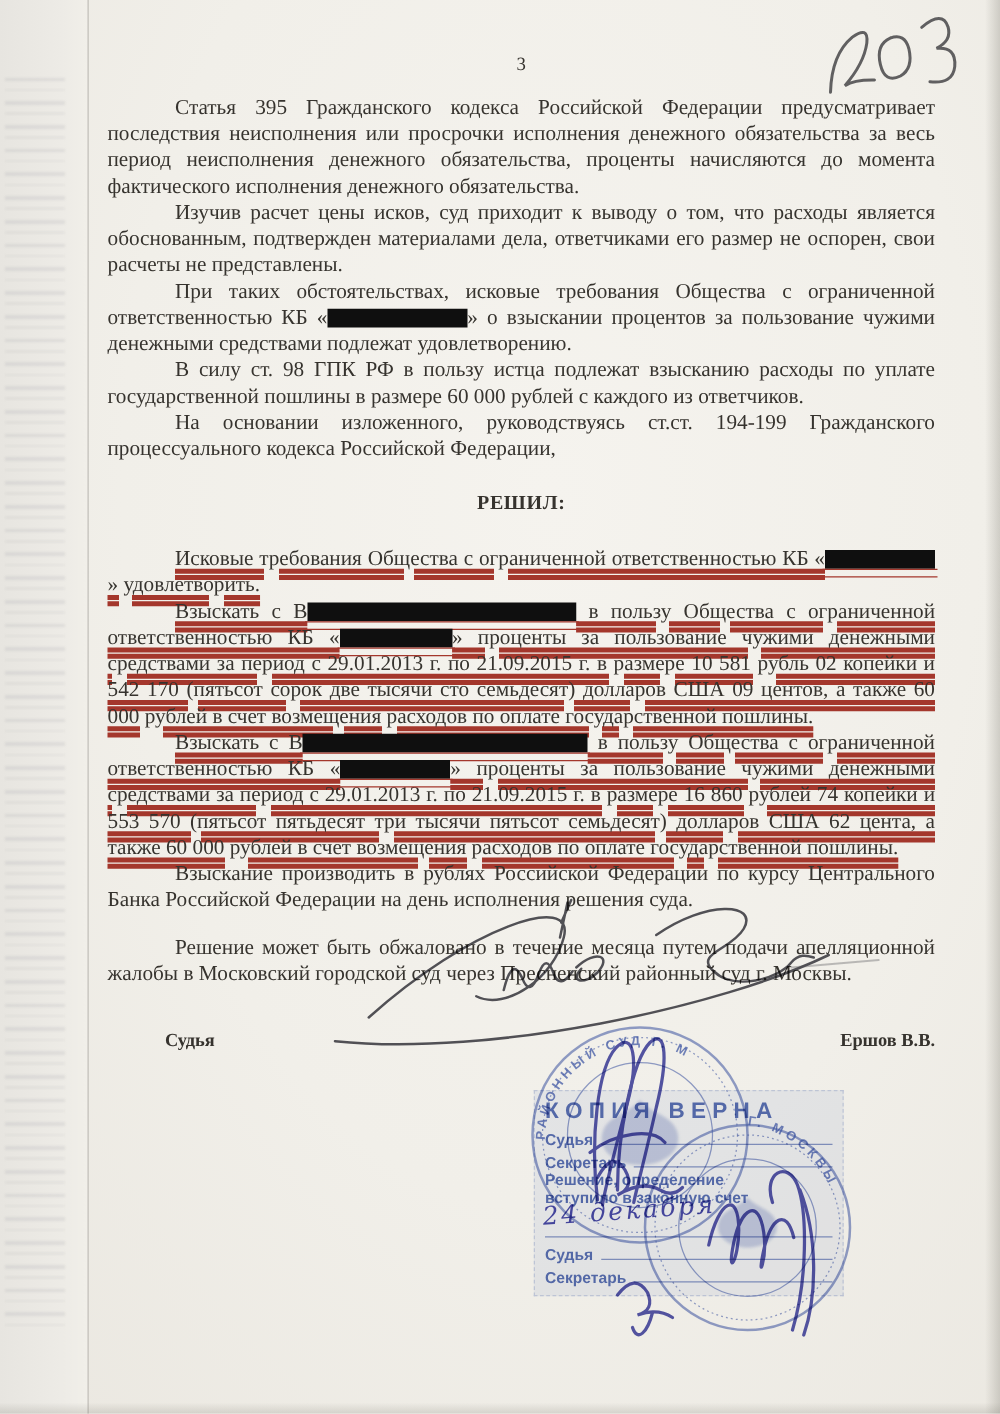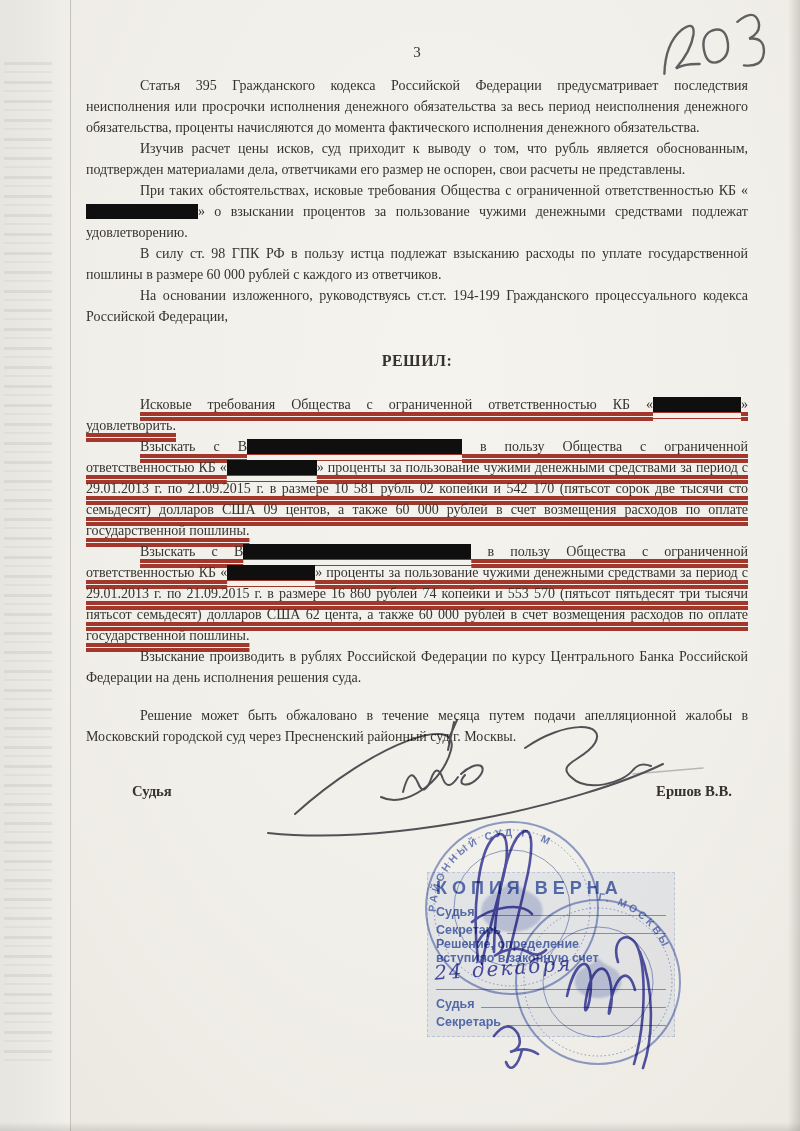--- a/index.html
+++ b/index.html
@@ -17,32 +17,32 @@
       rgba(120,120,132,.12) 0 3px, transparent 3px 9px,
       rgba(120,120,132,.07) 9px 11px, transparent 11px 19px);
     filter:blur(.7px);}
   .edge-right{position:absolute;right:0;top:0;width:12px;height:100%;
     background:linear-gradient(to left,rgba(120,118,108,.28),transparent);z-index:1;}
   .edge-bottom{position:absolute;left:0;bottom:0;width:100%;height:9px;
     background:linear-gradient(to top,rgba(120,118,108,.22),transparent);z-index:1;}
   
   #content{position:absolute;left:86px;top:44px;width:662px;z-index:2;}
   .pagenum{text-align:center;font-size:15px;margin-bottom:14px;}
-  p.doc{margin:0;text-indent:54px;text-align:justify;font-size:14px;line-height:21px;}
+  p.doc{margin:0;text-indent:54px;text-align:justify;font-size:17px;line-height:21px;}
   .heading{text-align:center;font-weight:bold;font-size:16px;line-height:21px;margin:23px 0;letter-spacing:.5px;}
   .spacer{height:17px;}
   .underline-red{
     text-decoration-line:underline;text-decoration-style:double;
     text-decoration-color:#a4372c;text-decoration-thickness:3.6px;text-underline-offset:3px;}
   .redact{display:inline-block;background:#0f0f0f;height:15px;vertical-align:-3px;position:relative;}
   .underline-red .redact::after{content:"";position:absolute;left:-2px;right:-2px;bottom:-7px;height:5px;
     border-top:1.4px solid #a4372c;border-bottom:1.4px solid #a4372c;}
   .sigrow{display:flex;justify-content:space-between;margin-top:36px;font-weight:bold;font-size:14.7px;}
   .sigrow .j{margin-left:46px;}
-  .sigrow .n{margin-right:16px;}
+  .sigrow .n{}
   
   .layer{position:absolute;mix-blend-mode:multiply;}
   #judge-sig{left:253px;top:712px;z-index:3;}
   #seals{left:380px;top:800px;z-index:2;}
   #scribbles{left:380px;top:800px;z-index:5;}
   #corner-num{left:648px;top:6px;z-index:1;}
   #copy-stamp{position:absolute;left:427px;top:872px;width:230px;z-index:4;
     mix-blend-mode:multiply;background:rgba(140,162,216,.13);
     border:1px dashed rgba(100,125,195,.28);padding:5px 8px 7px;
     font-family:"Liberation Sans",sans-serif;color:rgba(62,88,172,.85);}
@@ -69,21 +69,21 @@
     <path d="M14 62 Q 18 32 36 20 Q 50 12 47 26 Q 43 42 26 58 Q 34 54 50 56"></path>
     <path d="M66 24 Q 54 28 56 44 Q 58 60 71 55 Q 82 50 80 34 Q 78 21 66 24"></path>
     <path d="M92 18 Q 110 6 113 20 Q 115 31 102 36 Q 118 36 115 52 Q 112 66 94 62"></path>
   </g>
 </svg>
 
 <div id="content">
   <div class="pagenum">3</div>
   <div>
       <p class="doc">Статья 395 Гражданского кодекса Российской Федерации предусматривает последствия неисполнения или просрочки исполнения денежного обязательства за весь период неисполнения денежного обязательства, проценты начисляются до момента фактического исполнения денежного обязательства.</p>
-      <p class="doc">Изучив расчет цены исков, суд приходит к выводу о том, что рубль является обоснованным, подтвержден материалами дела, ответчиками его размер не оспорен, свои расчеты не представлены.</p>
+      <p class="doc">Изучив расчет цены исков, суд приходит к выводу о том, что расходы является обоснованным, подтвержден материалами дела, ответчиками его размер не оспорен, свои расчеты не представлены.</p>
       <p class="doc">При таких обстоятельствах, исковые требования Общества с ограниченной ответственностью КБ «<span class="redact" style="width: 112px;"></span>» о взыскании процентов за пользование чужими денежными средствами подлежат удовлетворению.</p>
       <p class="doc">В силу ст. 98 ГПК РФ в пользу истца подлежат взысканию расходы по уплате государственной пошлины в размере 60 000 рублей с каждого из ответчиков.</p>
       <p class="doc">На основании изложенного, руководствуясь ст.ст. 194-199 Гражданского процессуального кодекса Российской Федерации,</p>
       <div class="heading">РЕШИЛ:</div>
       <p class="doc underline-red">Исковые требования Общества с ограниченной ответственностью КБ «<span class="redact" style="width: 88px;"></span>» удовлетворить.</p>
       <p class="doc underline-red">Взыскать с В<span class="redact" style="width: 215px;"></span> в пользу Общества с ограниченной ответственностью КБ «<span class="redact" style="width: 90px;"></span>» проценты за пользование чужими денежными средствами за период с 29.01.2013 г. по 21.09.2015 г. в размере 10 581 рубль 02 копейки и 542 170 (пятьсот сорок две тысячи сто семьдесят) долларов США 09 центов, а также 60 000 рублей в счет возмещения расходов по оплате государственной пошлины.</p>
       <p class="doc underline-red">Взыскать с В<span class="redact" style="width: 228px;"></span> в пользу Общества с ограниченной ответственностью КБ «<span class="redact" style="width: 88px;"></span>» проценты за пользование чужими денежными средствами за период с 29.01.2013 г. по 21.09.2015 г. в размере 16 860 рублей 74 копейки и 553 570 (пятьсот пятьдесят три тысячи пятьсот семьдесят) долларов США 62 цента, а также 60 000 рублей в счет возмещения расходов по оплате государственной пошлины.</p>
       <p class="doc">Взыскание производить в рублях Российской Федерации по курсу Центрального Банка Российской Федерации на день исполнения решения суда.</p>
       <div class="spacer"></div>
       <p class="doc">Решение может быть обжаловано в течение месяца путем подачи апелляционной жалобы в Московский городской суд через Пресненский районный суд г. Москвы.</p>

